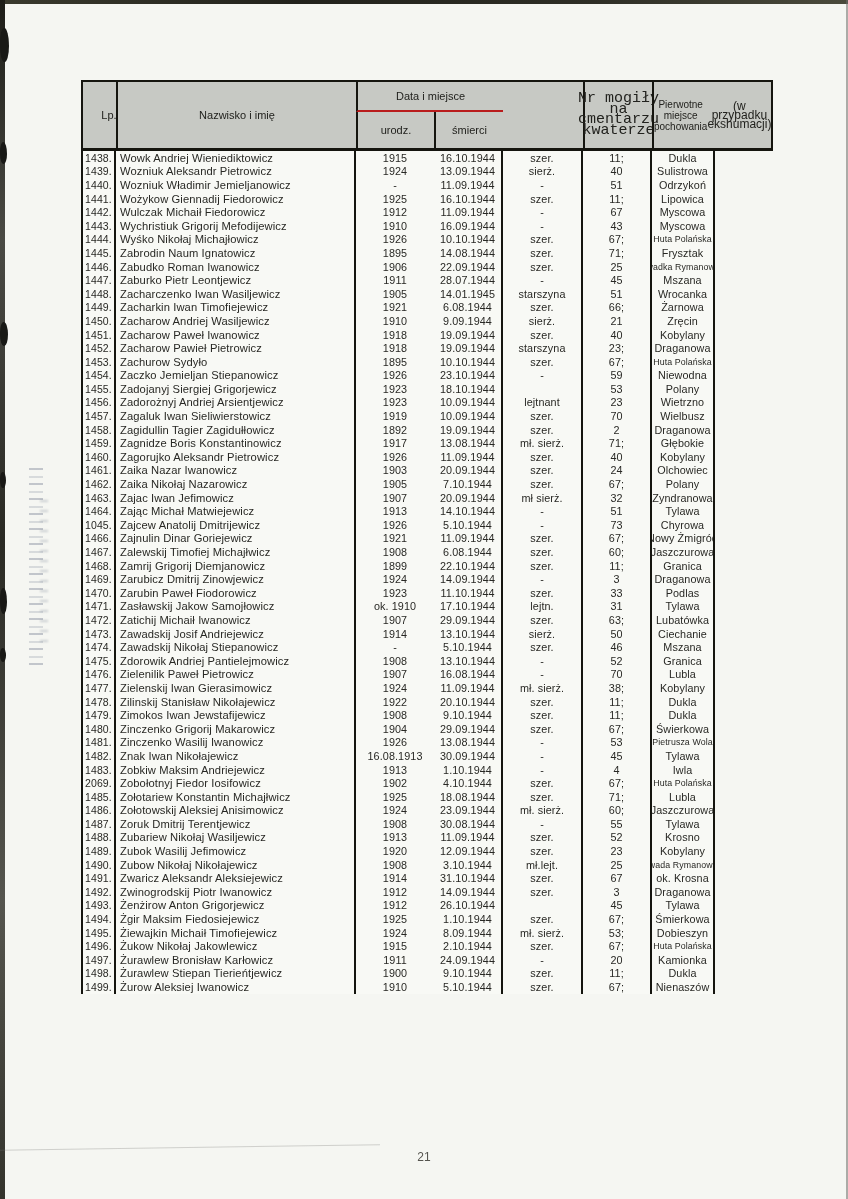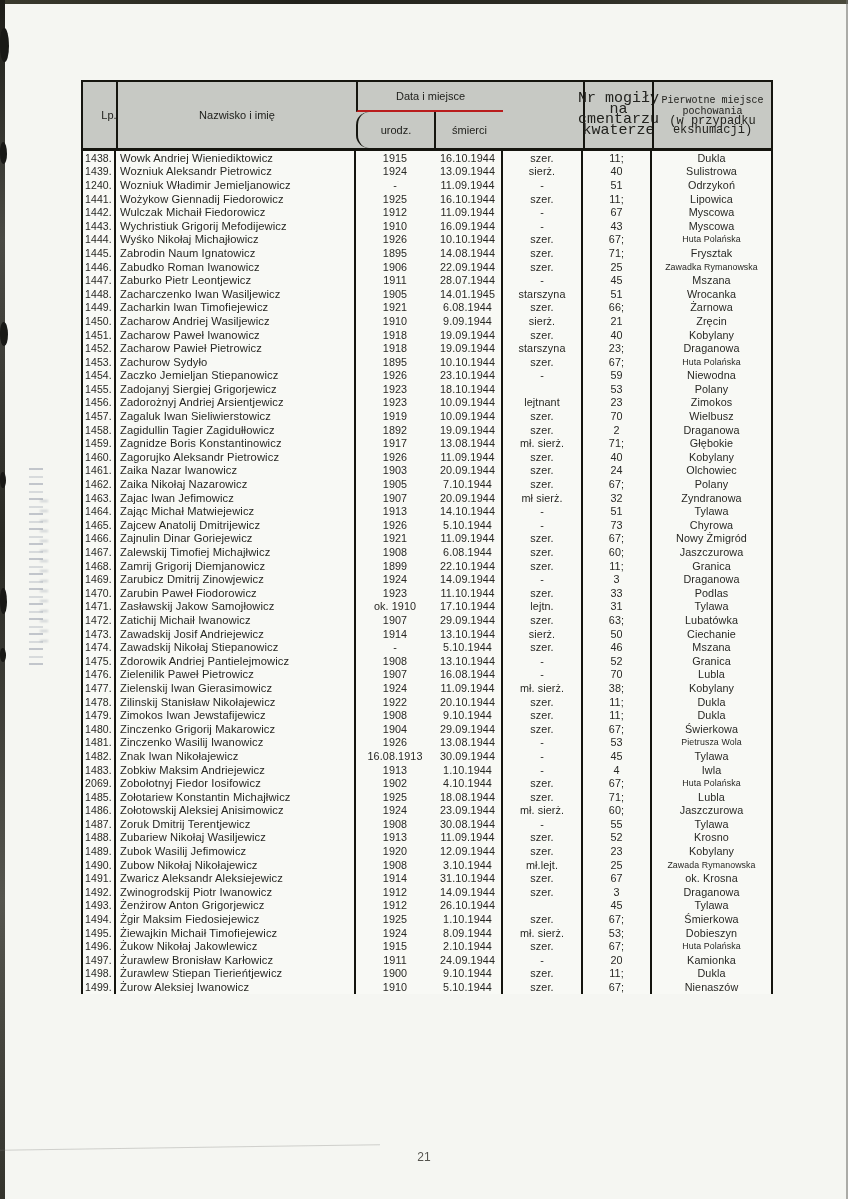--- a/index.html
+++ b/index.html
@@ -39,29 +39,29 @@
     grid-template-rows:30px 36px;
     border:2px solid #15150f; border-bottom:3px solid #15150f;
     background:#c7c9c4; width:692px;
   }
   .hcell { display:flex; align-items:center; justify-content:center; text-align:center;
     font-size:11px; line-height:12px; color:#22221e; box-sizing:border-box; }
   .bl { border-left:2px solid #15150f; }
   .h-lp       { grid-column:1; grid-row:1/3;margin-left:19px; }
   .h-name     { grid-column:2; grid-row:1/3; }
   .h-dategrp  { grid-column:3/5; grid-row:1; border-bottom:2px solid #b91c1c; }
-  .h-birth    { grid-column:3; grid-row:2;border-radius:13px; }
+  .h-birth    { grid-column:3; grid-row:2; }
   .h-death    { grid-column:4; grid-row:2; }
   .h-rank     { grid-column:5; grid-row:1/3; }
   .h-grave    { grid-column:6; grid-row:1/3; font-size:15px; line-height:10.5px;font-family:Liberation Mono, monospace; }
-  .h-place    { grid-column:7; grid-row:1/3; flex-direction:column; font-size:10px; line-height:11px;font-family:Liberation Mono, monospace; }
+  .h-place    { grid-column:7; grid-row:1/3; flex-direction:row; font-size:10px; line-height:11px; }
   .h-place .note { font-size:12px; line-height:9px; }
 
   .tbody { border-left:2px solid #15150f; border-right:2px solid #15150f;
-    box-sizing:border-box; width:692px; background:#f8f9f5; }
+    box-sizing:border-box; width:634px; background:#f8f9f5; }
   .trow { display:grid; grid-template-columns:33px 240px 78px 69px 80px 69px 1fr;
     height:13.6px; }
   .cell { display:flex; align-items:center; justify-content:center;
     font-size:10.8px; line-height:12px; white-space:nowrap; overflow:hidden;
     box-sizing:border-box; color:#282824; letter-spacing:.1px; }
   .c-lp     { justify-content:flex-start; padding-left:2px; border-right:2px solid #15150f; font-size:10.5px; }
   .c-name   { justify-content:flex-start; padding-left:4px; border-right:2px solid #15150f; font-size:11.2px; }
   .c-death  { border-right:2px solid #15150f; }
   .c-rank   { border-right:2px solid #15150f; }
   .c-grave  { border-right:2px solid #15150f; }
@@ -112,21 +112,21 @@
       <div class="trow">
         <div class="cell c-lp">1439.</div>
         <div class="cell c-name">Wozniuk Aleksandr Pietrowicz</div>
         <div class="cell c-birth">1924</div>
         <div class="cell c-death">13.09.1944</div>
         <div class="cell c-rank">sierż.</div>
         <div class="cell c-grave">40</div>
         <div class="cell c-place">Sulistrowa</div>
       </div>
       <div class="trow">
-        <div class="cell c-lp">1240.</div>
+        <div class="cell c-lp">1440.</div>
         <div class="cell c-name">Wozniuk Władimir Jemieljanowicz</div>
         <div class="cell c-birth">-</div>
         <div class="cell c-death">11.09.1944</div>
         <div class="cell c-rank">-</div>
         <div class="cell c-grave">51</div>
         <div class="cell c-place">Odrzykoń</div>
       </div>
       <div class="trow">
         <div class="cell c-lp">1441.</div>
         <div class="cell c-name">Wożykow Giennadij Fiedorowicz</div>
@@ -262,21 +262,21 @@
         <div class="cell c-grave">53</div>
         <div class="cell c-place">Polany</div>
       </div>
       <div class="trow">
         <div class="cell c-lp">1456.</div>
         <div class="cell c-name">Zadorożnyj Andriej Arsientjewicz</div>
         <div class="cell c-birth">1923</div>
         <div class="cell c-death">10.09.1944</div>
         <div class="cell c-rank">lejtnant</div>
         <div class="cell c-grave">23</div>
-        <div class="cell c-place">Zimokos</div>
+        <div class="cell c-place">Wietrzno</div>
       </div>
       <div class="trow">
         <div class="cell c-lp">1457.</div>
         <div class="cell c-name">Zagaluk Iwan Sieliwierstowicz</div>
         <div class="cell c-birth">1919</div>
         <div class="cell c-death">10.09.1944</div>
         <div class="cell c-rank">szer.</div>
         <div class="cell c-grave">70</div>
         <div class="cell c-place">Wielbusz</div>
       </div>
@@ -337,21 +337,21 @@
       <div class="trow">
         <div class="cell c-lp">1464.</div>
         <div class="cell c-name">Zając Michał Matwiejewicz</div>
         <div class="cell c-birth">1913</div>
         <div class="cell c-death">14.10.1944</div>
         <div class="cell c-rank">-</div>
         <div class="cell c-grave">51</div>
         <div class="cell c-place">Tylawa</div>
       </div>
       <div class="trow">
-        <div class="cell c-lp">1465.</div>
+        <div class="cell c-lp">1045.</div>
         <div class="cell c-name">Zajcew Anatolij Dmitrijewicz</div>
         <div class="cell c-birth">1926</div>
         <div class="cell c-death">5.10.1944</div>
         <div class="cell c-rank">-</div>
         <div class="cell c-grave">73</div>
         <div class="cell c-place">Chyrowa</div>
       </div>
       <div class="trow">
         <div class="cell c-lp">1466.</div>
         <div class="cell c-name">Zajnulin Dinar Goriejewicz</div>

